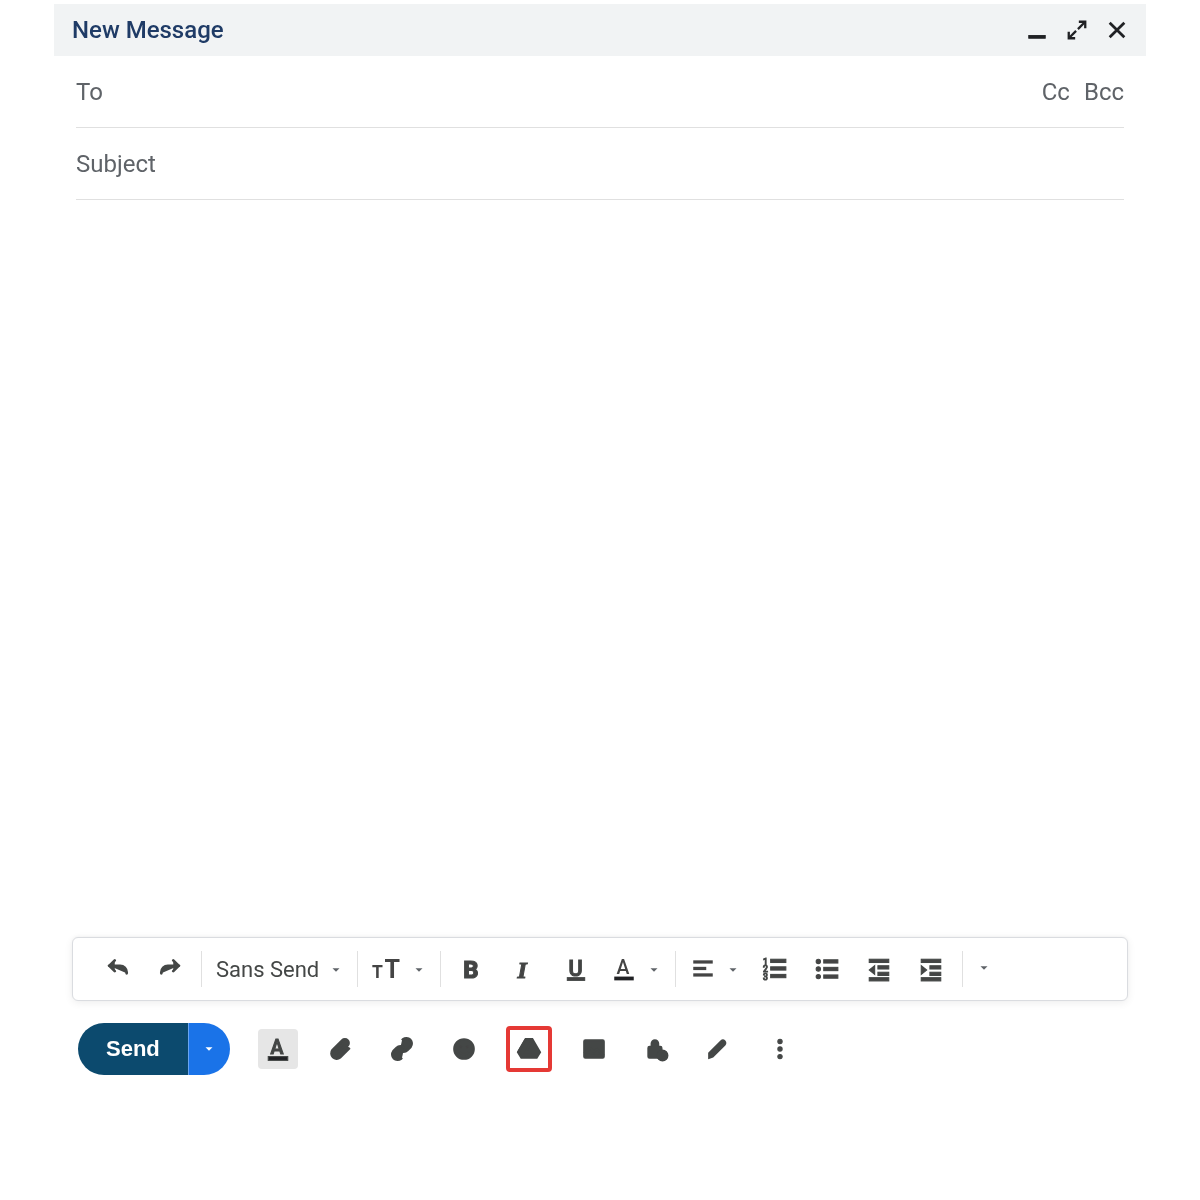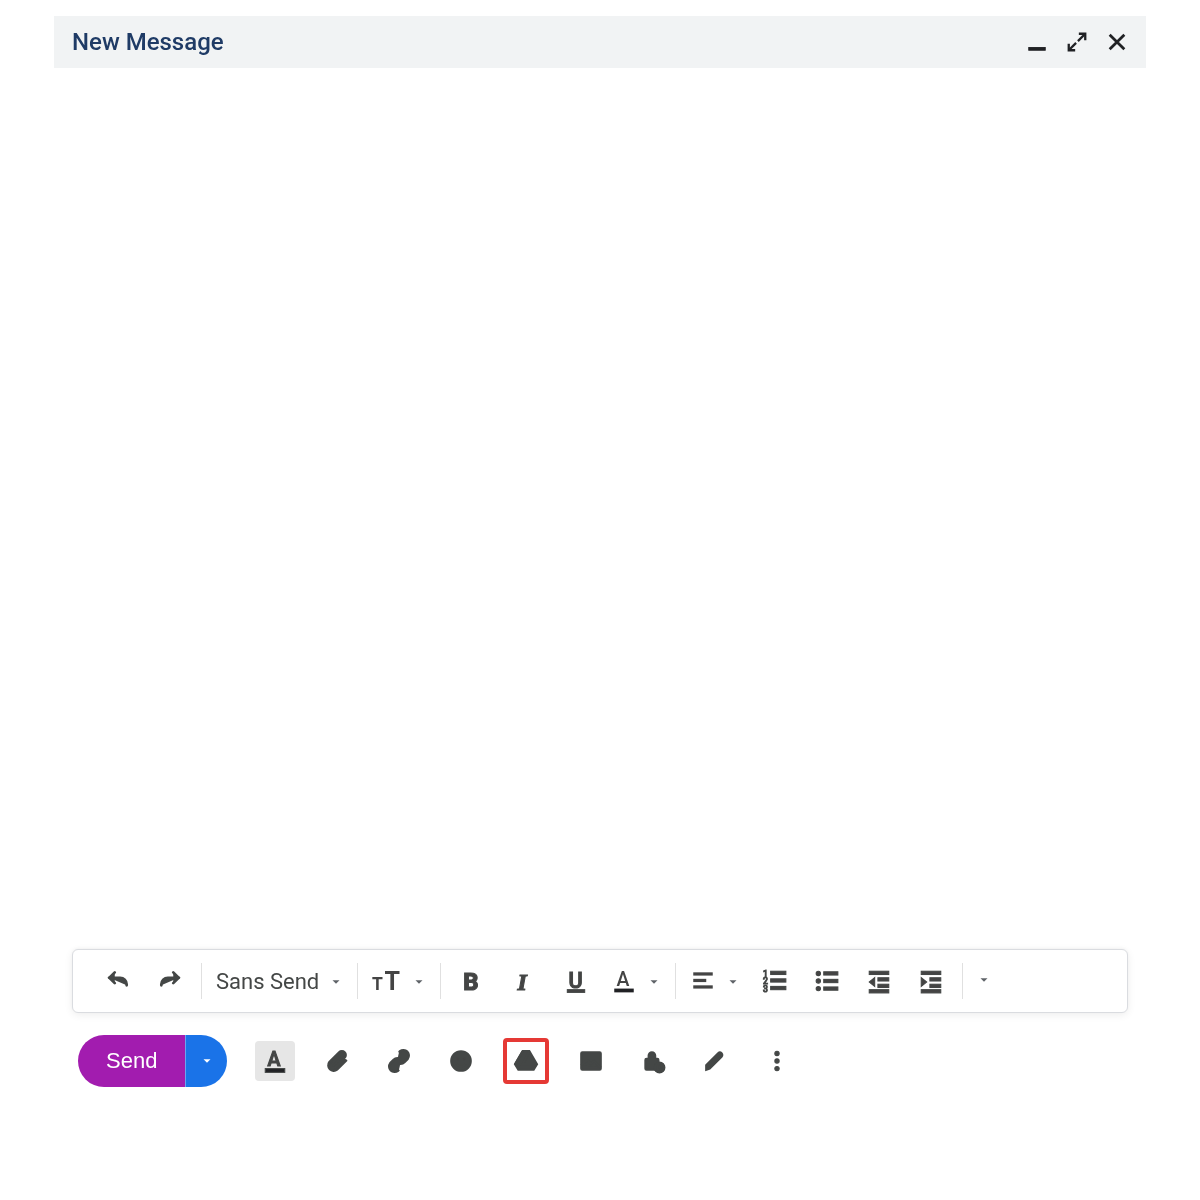--- a/index.html
+++ b/index.html
@@ -1,17 +1,17 @@
 <!DOCTYPE html>
 <html><head>
 <meta charset="utf-8">
 <style>
   * { box-sizing: border-box; margin:0; padding:0; }
   html,body { width:1200px; height:1200px; font-family: Roboto, Arial, sans-serif; background:#fff; color:#202124; }
-  .frame { width:1092px; height:1092px; margin:16px auto; position:relative; background:#fff;}
+  .frame { width:1092px; height:1092px; margin:4px auto; position:relative; background:#fff;}
   
   .header { background:#f1f3f4; height:52px; display:flex; align-items:center; justify-content:space-between; padding:0 18px 0 18px; }
   .header-title { color:#1f3b66; font-size:24px; font-weight:500; }
   .header-icons { display:flex; align-items:center; gap:18px; }
   .header-icons svg { width:22px; height:22px; fill:#202124; stroke:#202124;}
   .hicon { cursor:pointer; display:flex; align-items:center; justify-content:center; }
   
   .fields { padding:0 22px; }
   .row { display:flex; align-items:center; height:72px; border-bottom:1px solid #e0e0e0; font-size:24px; color:#5f6368; }
   .row .grow { flex:1; }
@@ -22,21 +22,21 @@
   .fmt-bar { height:64px; background:#fff; border:1px solid #dadce0; border-radius:6px; box-shadow:0 2px 8px rgba(0,0,0,0.07), 0 -1px 3px rgba(0,0,0,0.03); display:flex; align-items:center; padding:0 14px; gap:0;}
   .fmt-group { display:flex; align-items:center; gap:18px; padding:0 14px;}
   .sep { width:1px; height:36px; background:#e0e0e0; }
   .fmt-btn { display:flex; align-items:center; justify-content:center; width:34px; height:40px; cursor:pointer;}
   .fmt-btn svg { width:26px; height:26px; fill:#444746; stroke:#444746; }
   .fmt-label { font-size:22px; color:#444746; display:flex; align-items:center; gap:10px; cursor:pointer;}
   .caret svg{ width:14px; height:14px; fill:#5f6368;}
   
   .action-bar { position:absolute; left:0; right:0; bottom:0; height:95px; display:flex; align-items:center; padding:0 24px; gap:0;}
   .send-wrap { display:flex; align-items:center;}
-  .send-btn { background:#a21caf; color:#fff; font-size:22px; font-weight:400; height:52px; border:none; border-radius:26px 0 0 26px; padding:0 28px; cursor:pointer; display:flex; align-items:center; }
+  .send-btn { background:#0c4a6e; color:#fff; font-size:22px; font-weight:700; height:52px; border:none; border-radius:26px 0 0 26px; padding:0 28px; cursor:pointer; display:flex; align-items:center; }
   .send-drop { background:#1a73e8; color:#fff; height:52px; border:none; border-radius:0 26px 26px 0; width:42px; cursor:pointer; display:flex; align-items:center; justify-content:center; border-left:1px solid rgba(255,255,255,0.35);}
   .send-drop svg { width:14px; height:14px; fill:#fff;}
   .action-icons { display:flex; align-items:center; gap:22px; margin-left:28px;}
   .action-icons .ibtn { width:40px; height:40px; display:flex; align-items:center; justify-content:center; cursor:pointer; border-radius:4px;}
   .action-icons .ibtn svg { width:26px; height:26px; fill:#444746; stroke:#444746;}
   .ibtn.fmt-active { background:#e6e6e6; }
   .ibtn.highlight { border:4px solid #e53935; height:46px; width:46px; padding:0;}
   .spacer { flex:1; }
 </style>
 </head>
@@ -60,20 +60,33 @@
       </svg>
     </div>
     <div class="hicon">
       <svg viewBox="0 0 24 24" stroke-width="3" fill="none">
             <path d="M4 4l16 16M20 4L4 20"></path>
           </svg>
     </div>
   </div>
 </div>
 
+<div class="fields">
+  <div class="row">
+    <span>To</span>
+    <span class="grow"></span>
+    <span class="ccbcc">
+      <span>Cc</span>
+      <span>Bcc</span>
+    </span>
+  </div>
+  <div class="row">
+    <span>Subject</span>
+  </div>
+</div>
 
 <div class="body-area"></div>
 
 <div class="fmt-bar-wrap">
   <div class="fmt-bar">
     <div class="fmt-group">
       <div class="fmt-btn">
         <svg viewBox="0 0 24 24" fill="none" stroke-width="2.5" stroke-linecap="round">
               <path d="M9 14L4 9l5-5"></path>
               <path d="M4 9h10a6 6 0 0 1 6 6v1"></path>

